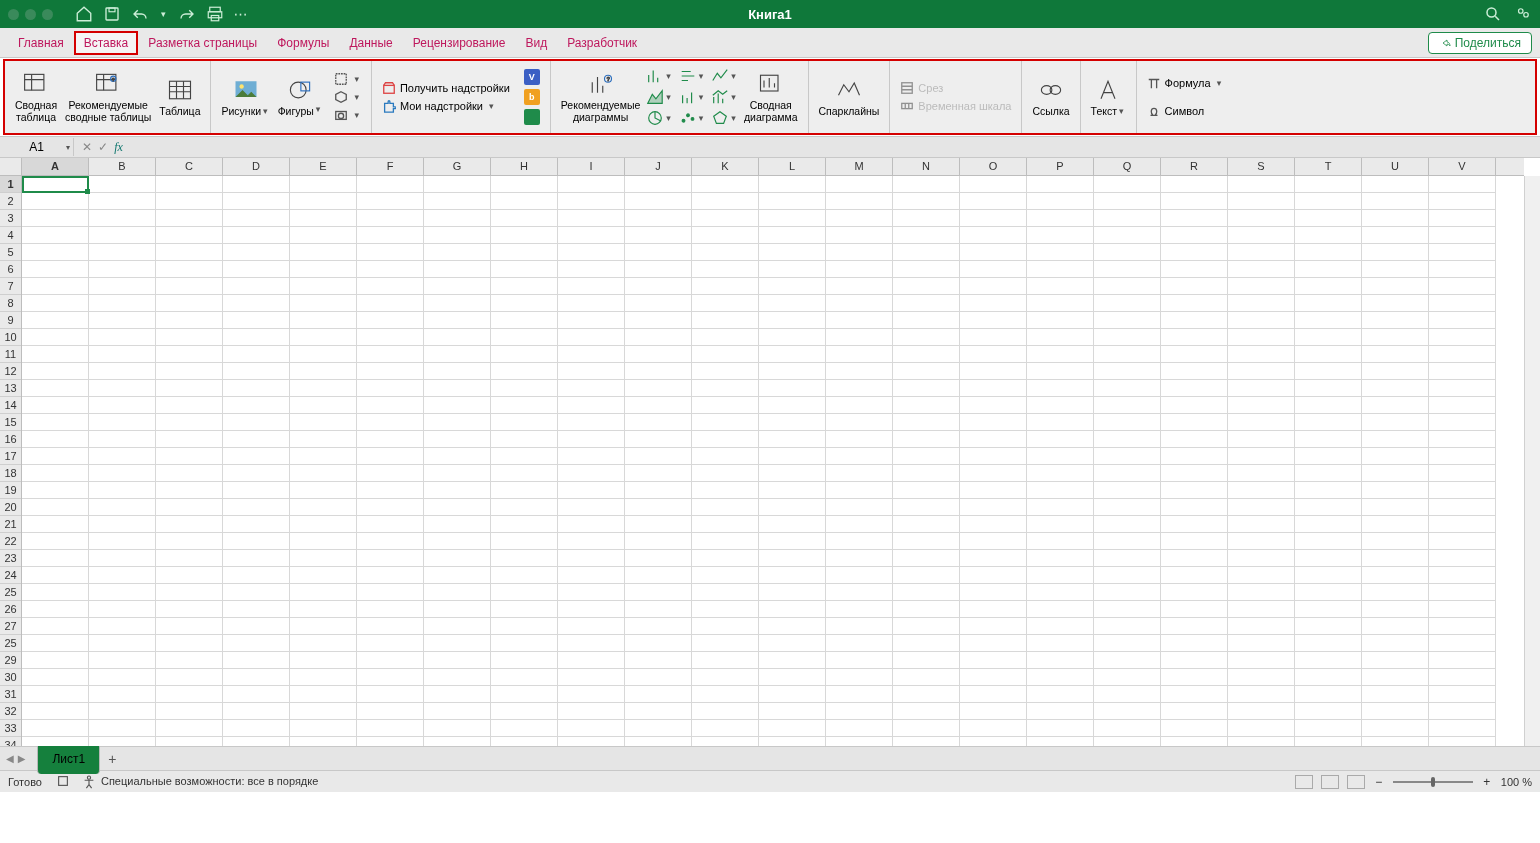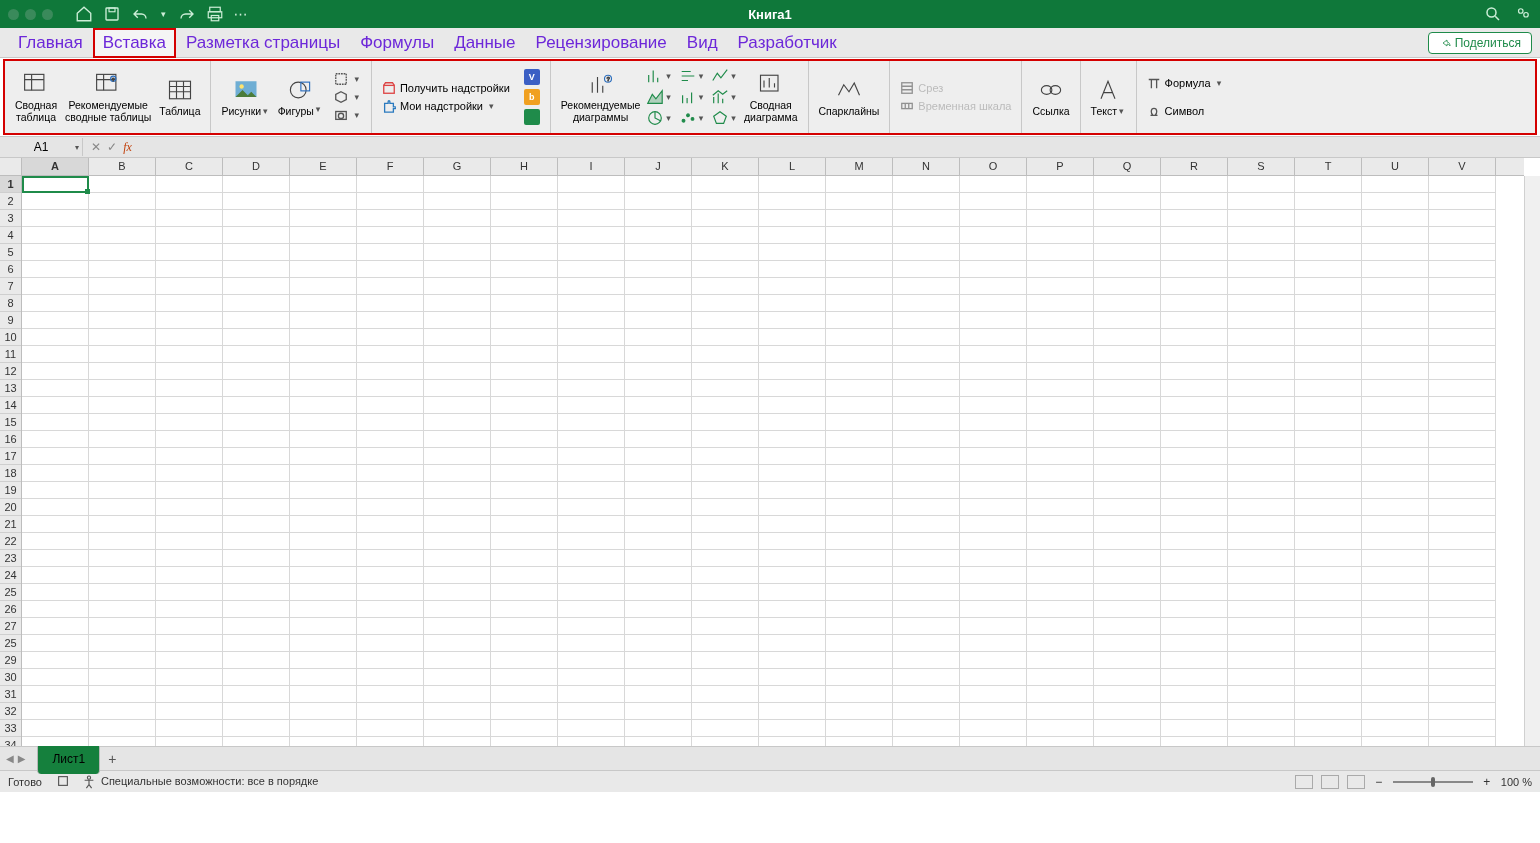--- a/index.html
+++ b/index.html
@@ -6,21 +6,21 @@
 html, body { width: 1540px; height: 843px; font-family: -apple-system, "Segoe UI", Arial, sans-serif; overflow: hidden; background: #fff; }
 .title-bar { height: 28px; background: #0f783a; display: flex; align-items: center; padding: 0 8px; color: #fff; position: relative; }
 .traffic { display: flex; gap: 6px; }
 .traffic span { width: 11px; height: 11px; border-radius: 50%; background: #3a8a5b; }
 .qat { display: flex; align-items: center; gap: 10px; margin-left: 22px; }
 .qat-icon { width: 18px; height: 18px; fill: #cdeed8; }
 .doc-title { position: absolute; left: 50%; transform: translateX(-50%); font-size: 13px; font-weight: 600; }
 .title-right { margin-left: auto; display: flex; gap: 12px; }
 
 .tabs-row { height: 30px; background: #e9e9e9; display: flex; align-items: center; padding: 0 8px; border-bottom: 1px solid #c8c8c8; }
-.tab { padding: 5px 10px; font-size: 17px; color: #6d28d9; cursor: pointer; }
+.tab { padding: 5px 10px; font-size: 12px; color: #be185d; cursor: pointer; }
 .tab.active { border: 2px solid #d40000; padding: 3px 8px; background: #f5f5f5; }
 .share-btn { margin-left: auto; border: 1px solid #1f8b4a; color: #1f8b4a; background: #fff; padding: 3px 10px; border-radius: 4px; font-size: 12px; display: flex; align-items: center; gap: 4px; cursor: pointer; }
 
 .ribbon { height: 76px; background: #eeeeee; border: 2px solid #d40000; margin: 1px 3px; display: flex; font-size: 11px; }
 .group { display: flex; align-items: center; padding: 0 6px; border-right: 1px solid #c8c8c8; }
 .vbtn { display: flex; flex-direction: column; align-items: center; justify-content: center; text-align: center; padding: 2px 4px; cursor: pointer; }
 .vbtn .lbl { font-size: 10.5px; line-height: 1.1; margin-top: 2px; white-space: pre; }
 .big-icon { width: 28px; height: 28px; stroke: #444; fill: none; stroke-width: 1.3; }
 .big-icon-fill { width: 28px; height: 28px; }
 .drop { font-size: 9px; color: #555; padding: 0 2px; }
@@ -28,24 +28,24 @@
 .hbtn { display: flex; align-items: center; gap: 4px; padding: 1px 4px; cursor: pointer; white-space: nowrap; font-size: 11px; }
 .sm-icon { width: 14px; height: 14px; stroke: #555; fill: none; stroke-width: 1.5; }
 .chart-grid { display: flex; flex-direction: column; gap: 1px; }
 .chart-row { display: flex; gap: 2px; }
 .chart-cell { display: flex; align-items: center; padding: 1px 2px; cursor: pointer; }
 .chart-icon { width: 18px; height: 18px; stroke: #1f8b4a; fill: none; stroke-width: 1.3; }
 .disabled { color: #999; opacity: 0.6; }
 .ribbon-right-stack { display:flex; flex-direction: column; justify-content: center; gap: 12px; }
 
 .fbar { height: 22px; background: #e5e5e5; border-top: 1px solid #c8c8c8; border-bottom: 1px solid #c8c8c8; display: flex; align-items: center; font-size: 12px; }
-.name-box { width: 83px; text-align: center; padding: 2px 4px; border-right: 1px solid #c8c8c8; position: relative; }
+.name-box { width: 74px; text-align: center; padding: 2px 4px; border-right: 1px solid #c8c8c8; position: relative; }
 .name-box-arrow { position: absolute; right: 3px; top: 5px; font-size: 8px; color: #555; }
 .fx-btns { display: flex; align-items: center; gap: 6px; padding: 0 8px; color: #888; }
-.fx-label { font-style: italic; font-family: Georgia, serif; color: #c2410c; font-size: 12px; }
+.fx-label { font-style: italic; font-family: Georgia, serif; color: #0f766e; font-size: 12px; }
 .formula-input { flex: 1; border: none; background: transparent; outline: none; padding: 2px 4px; font-size: 12px; }
 
 .grid-area { position: relative; height: 588px; overflow: hidden; background: #fff; }
 .corner { position: absolute; top: 0; left: 0; width: 22px; height: 18px; background: #eaeaea; border-right: 1px solid #bdbdbd; border-bottom: 1px solid #bdbdbd; }
 .col-headers { position: absolute; top: 0; left: 22px; right: 16px; height: 18px; display: flex; background: #eaeaea; border-bottom: 1px solid #bdbdbd; }
 .col-head { width: 67px; text-align: center; font-size: 11px; color: #333; border-right: 1px solid #bdbdbd; line-height: 17px; }
 .col-head.sel { background: #d8d8d8; font-weight: 600; }
 .row-headers { position: absolute; top: 18px; left: 0; width: 22px; background: #eaeaea; border-right: 1px solid #bdbdbd; }
 .row-head { height: 17px; text-align: center; font-size: 11px; color: #333; border-bottom: 1px solid #cfcfcf; line-height: 16px; }
 .row-head.sel { background: #d8d8d8; font-weight: 600; }

